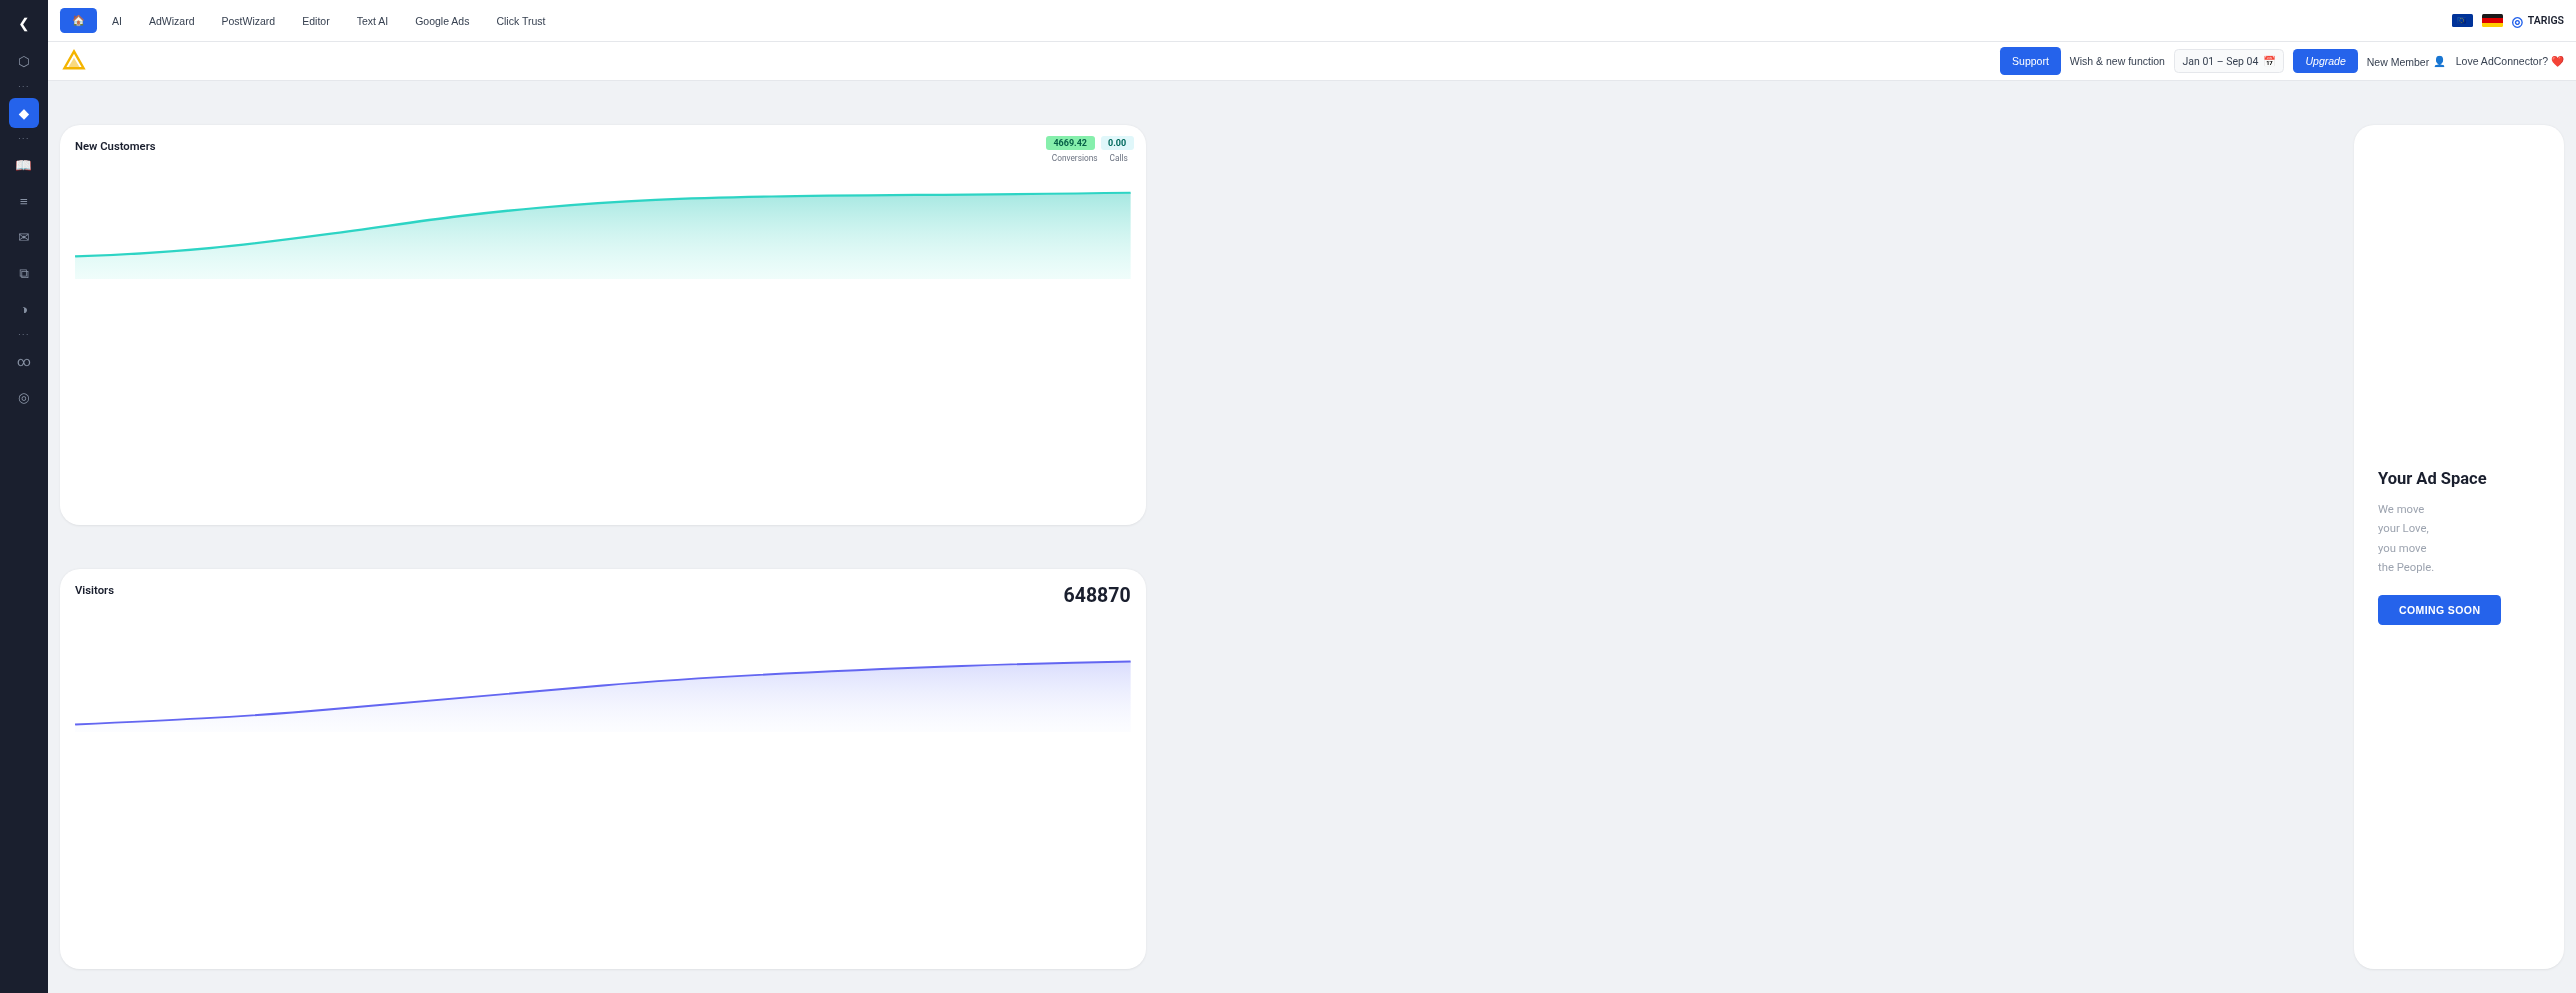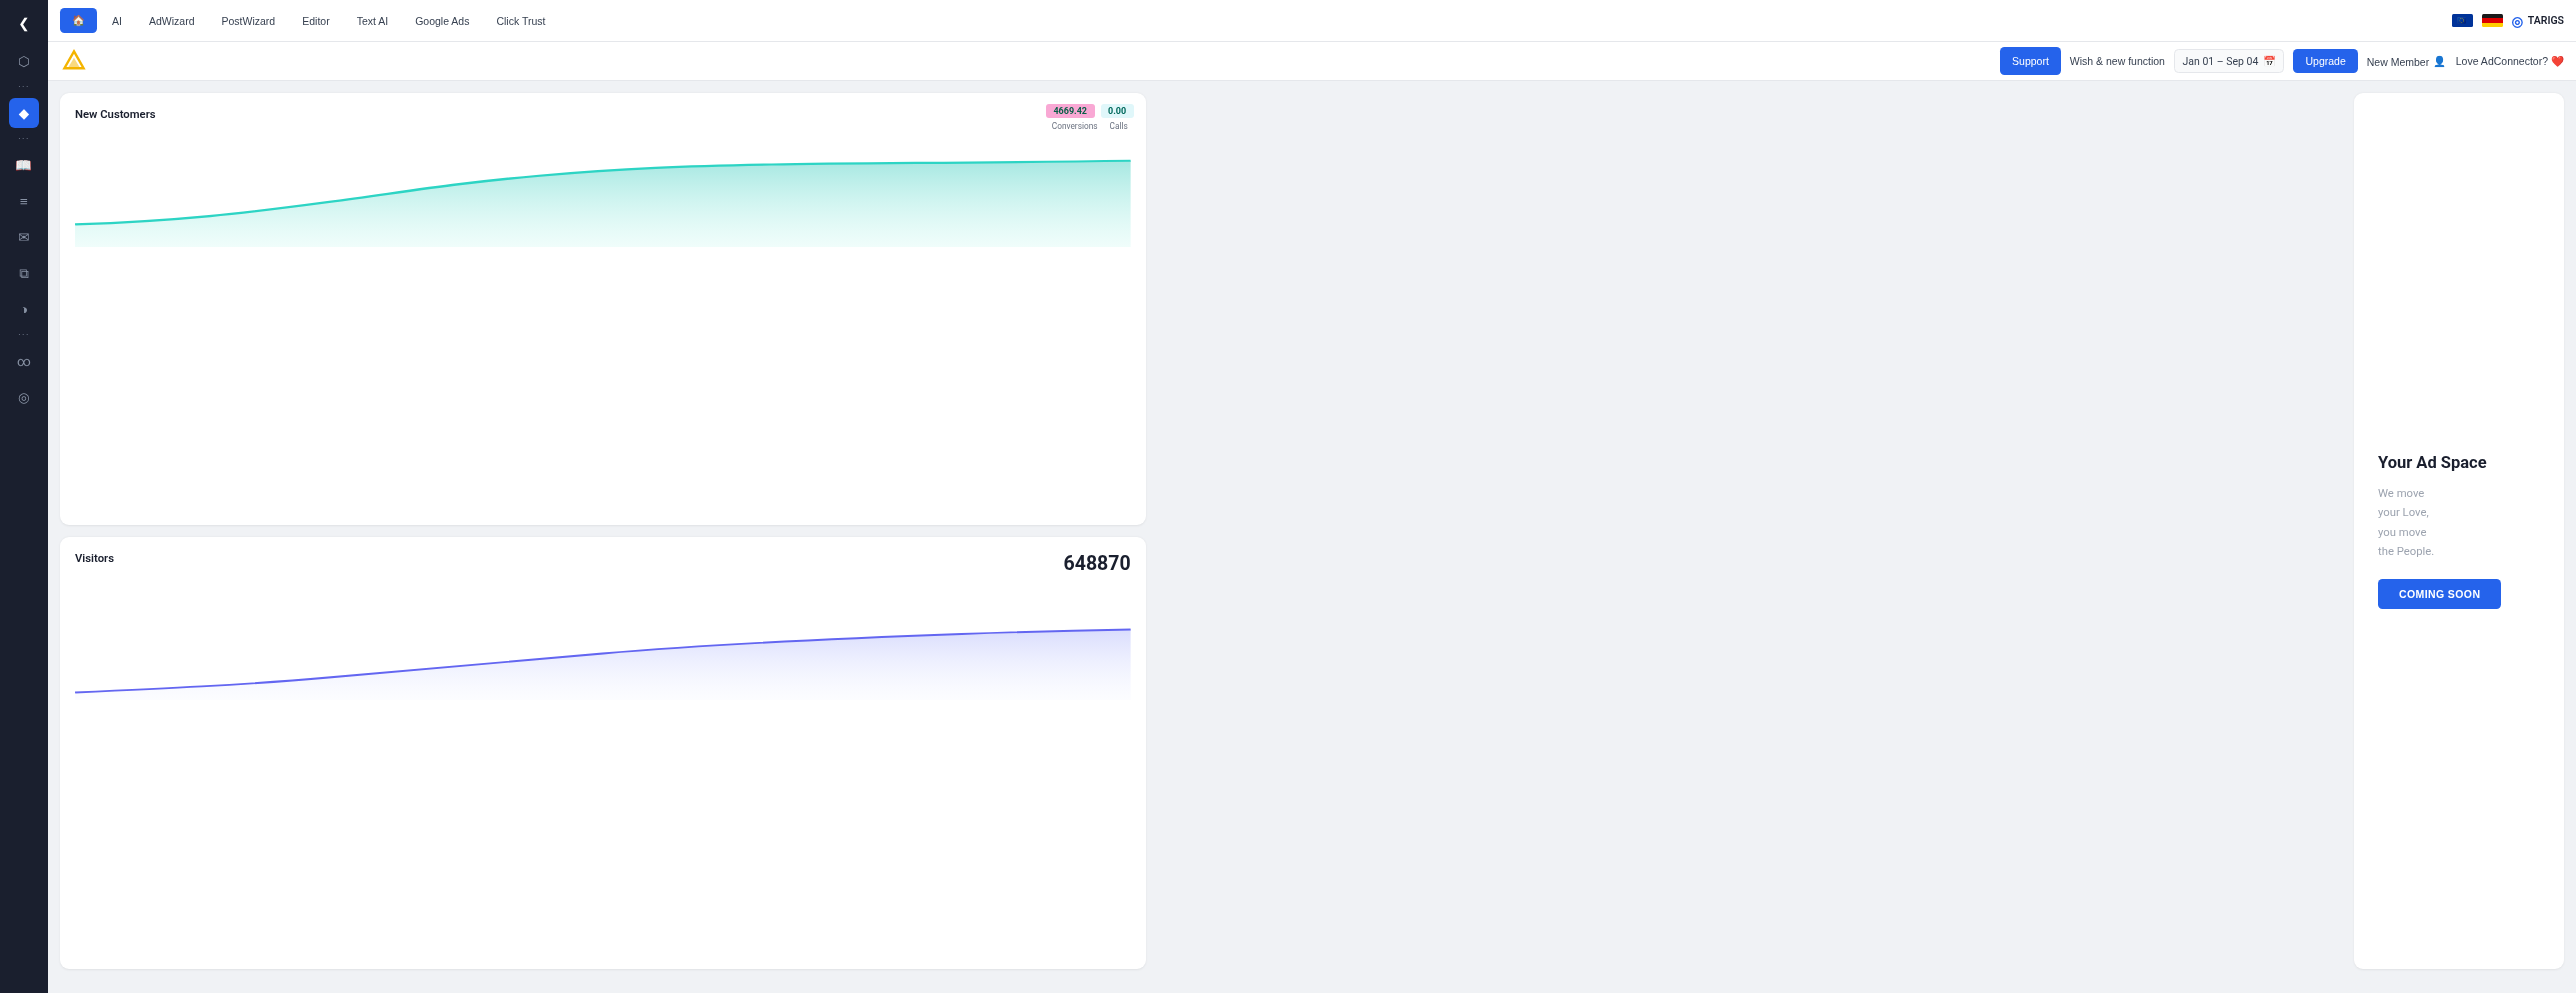--- a/index.html
+++ b/index.html
@@ -128,20 +128,21 @@
     }
     .upgrade-btn {
       background: #2563eb;
       color: #fff;
       border: none;
       border-radius: 4.5px;
       padding: 6px 12px;
       cursor: pointer;
       font-size: 10.5px;
       font-weight: 500;
+      font-style: italic;
     }
     .new-member-btn {
       display: flex;
       align-items: flex-end;
       gap: 4.5px;
       background: transparent;
       border: none;
       color: #374151;
       cursor: pointer;
       font-size: 10.5px;
@@ -152,23 +153,24 @@
       gap: 4.5px;
       background: transparent;
       border: none;
       color: #374151;
       cursor: pointer;
       font-size: 10.5px;
     }
 
     .card {
       background: #fff;
-      border-radius: 9px;
+      border-radius: 20px;
       padding: 15px;
       box-shadow: 0 0.8px 2.3px rgba(0,0,0,0.07);
+      margin-top: 32px;
     }
 
     
     .new-customers-card {
       grid-column: 1;
       grid-row: 1;
       position: relative;
       overflow: hidden;
     }
     .card-title {
@@ -329,21 +331,21 @@
       <span>Love AdConnector? ❤️</span>
     </button>
   </div>
 
   <div style="flex:1; display:grid; grid-template-columns: minmax(0,1.1fr) minmax(0,1.2fr) 210px; grid-template-rows: 1fr 1fr; gap:12px; padding:12px; overflow:auto;">
 
     <div class="card new-customers-card">
       <div class="card-title">New Customers</div>
       <div style="position:absolute;top:10.5px;right:12px;display:flex;flex-direction:column;align-items:center;gap:3px;">
         <div style="display:flex;gap:6px;">
-          <div style="background:#f9a8d4;color:#065f46;padding:2.3px 7.5px;border-radius:3px;font-size:9px;font-weight:700;">4669.42</div>
+          <div style="background:#86efac;color:#065f46;padding:2.3px 7.5px;border-radius:3px;font-size:9px;font-weight:700;">4669.42</div>
           <div style="background:#e0f7fa;color:#00695c;padding:2.3px 7.5px;border-radius:3px;font-size:9px;font-weight:700;">0.00</div>
         </div>
         <div style="display:flex;gap:12px;font-size:8.3px;color:#6b7280;">
           <span>Conversions</span>
           <span>Calls</span>
         </div>
       </div>
       <div class="chart-area">
         <svg viewBox="0 0 500 160" preserveAspectRatio="none" width="100%" height="100%">
           <defs>

